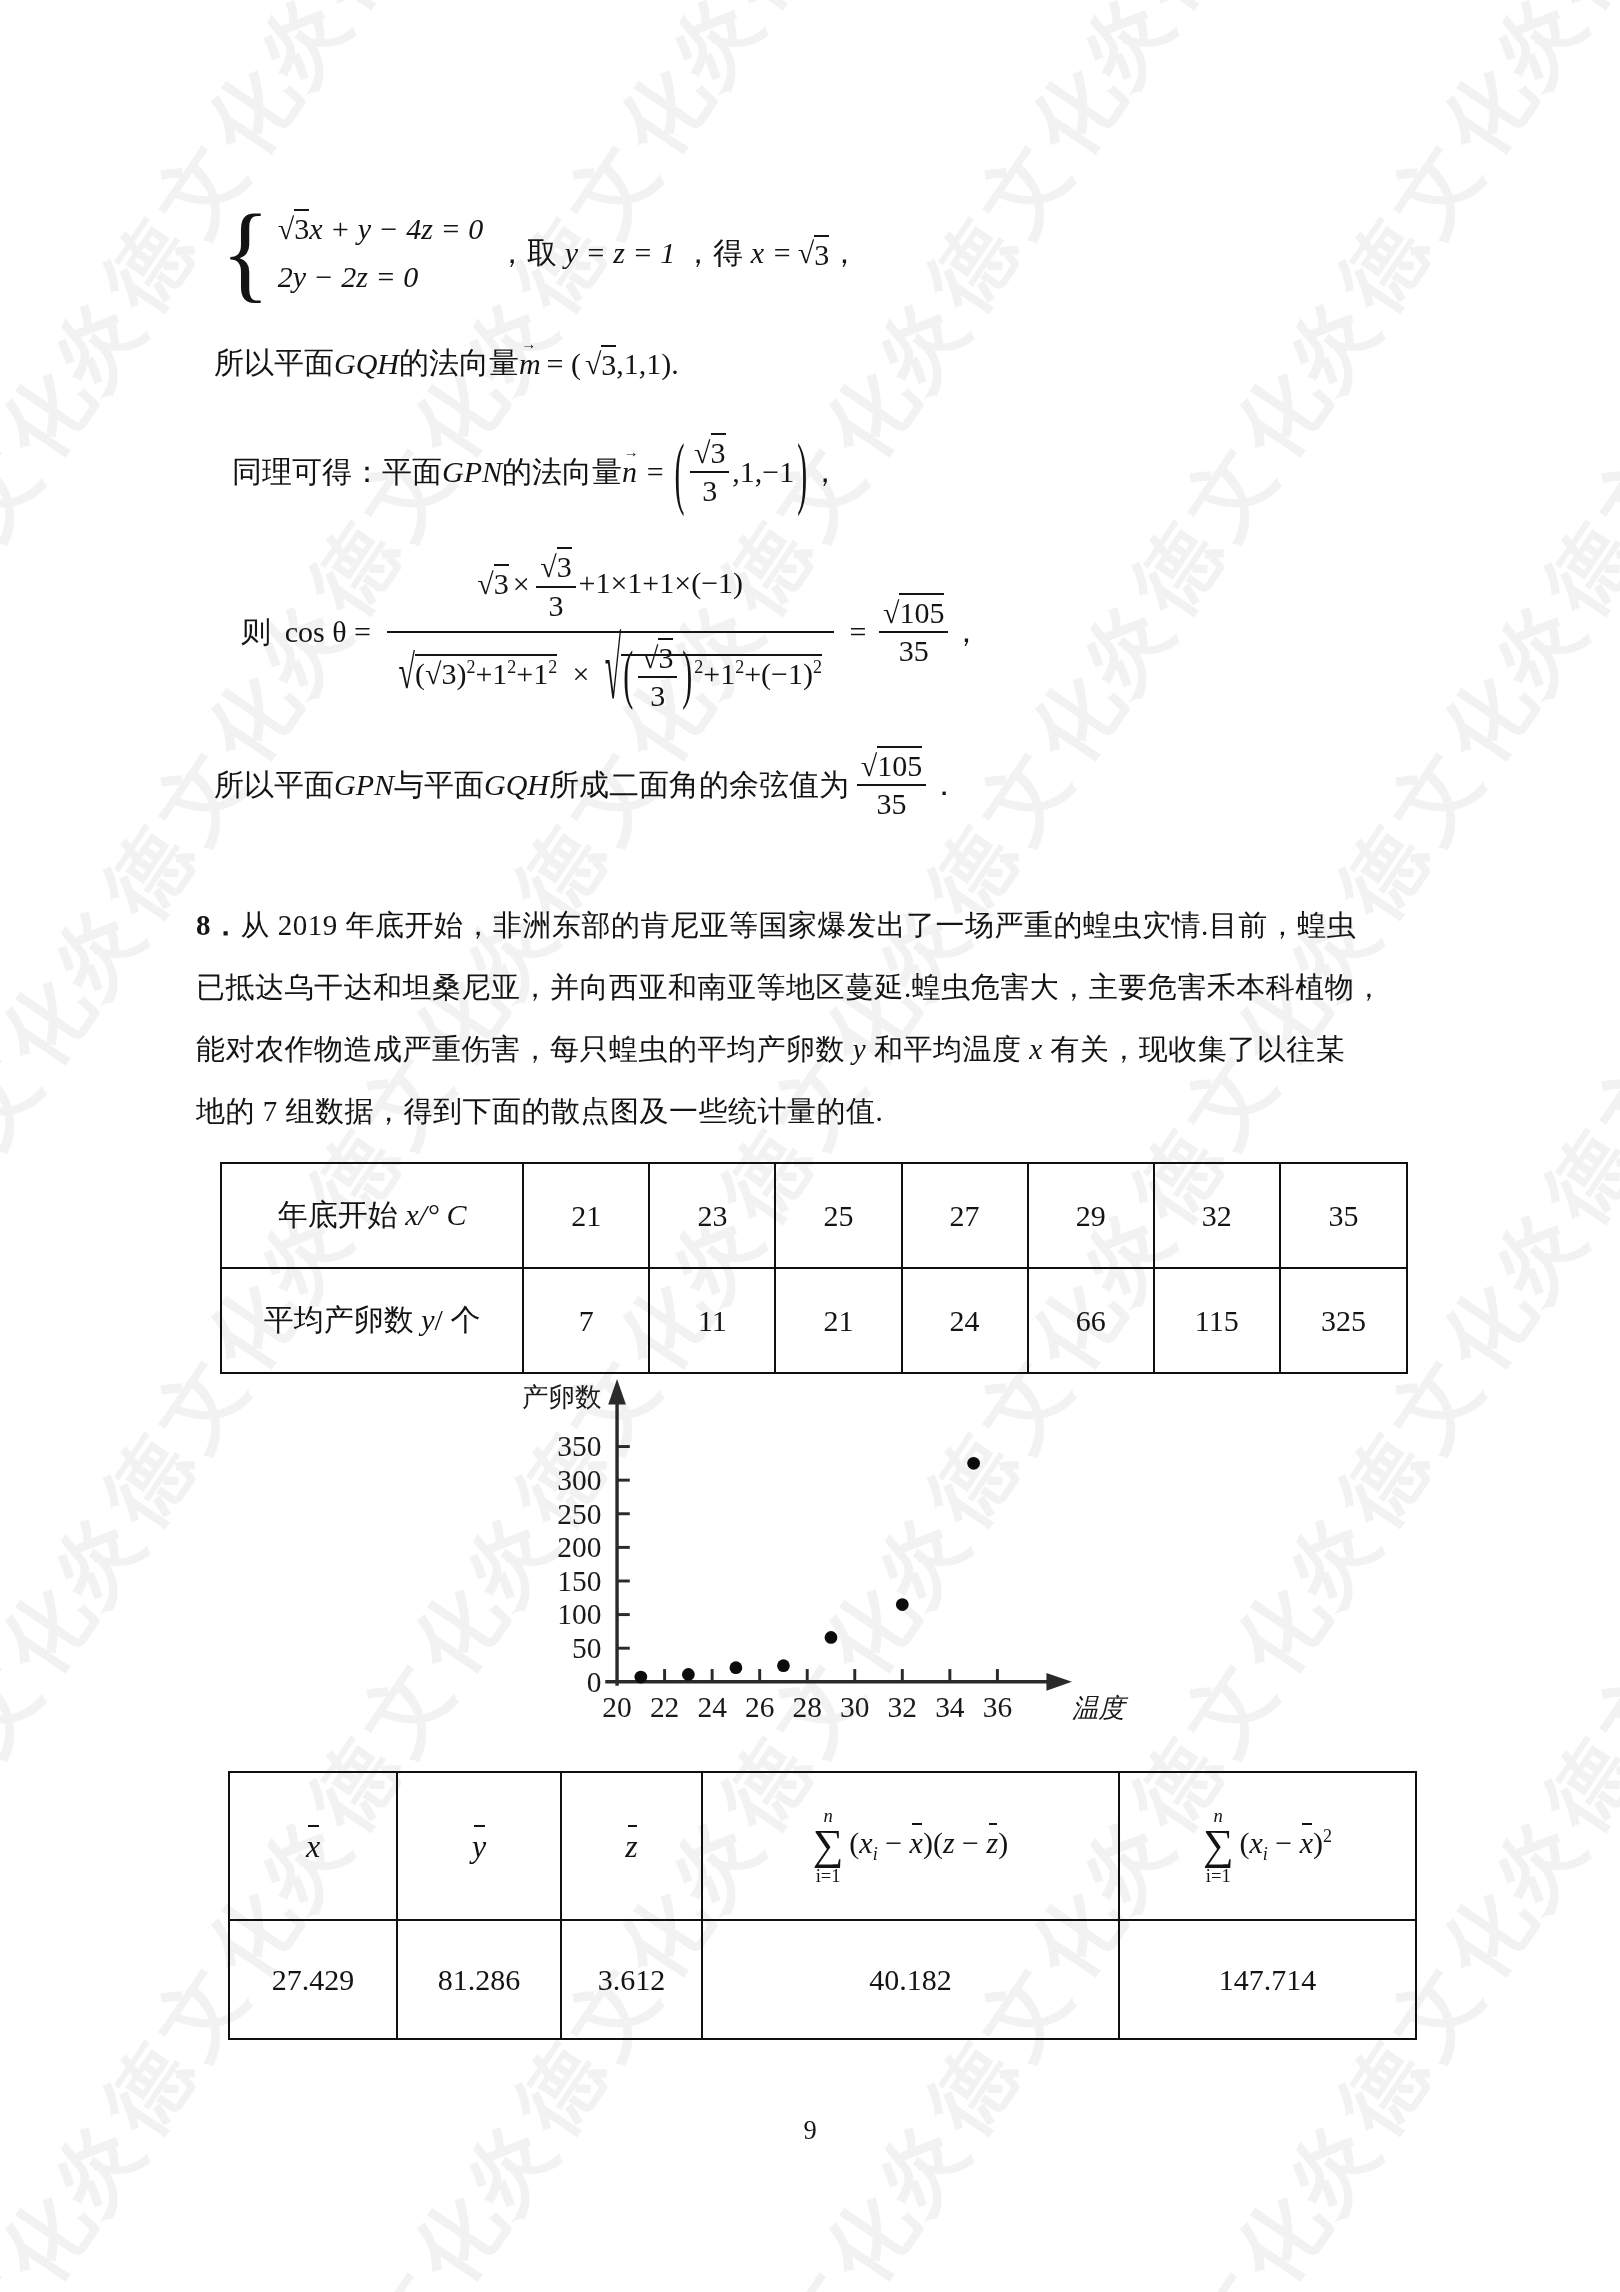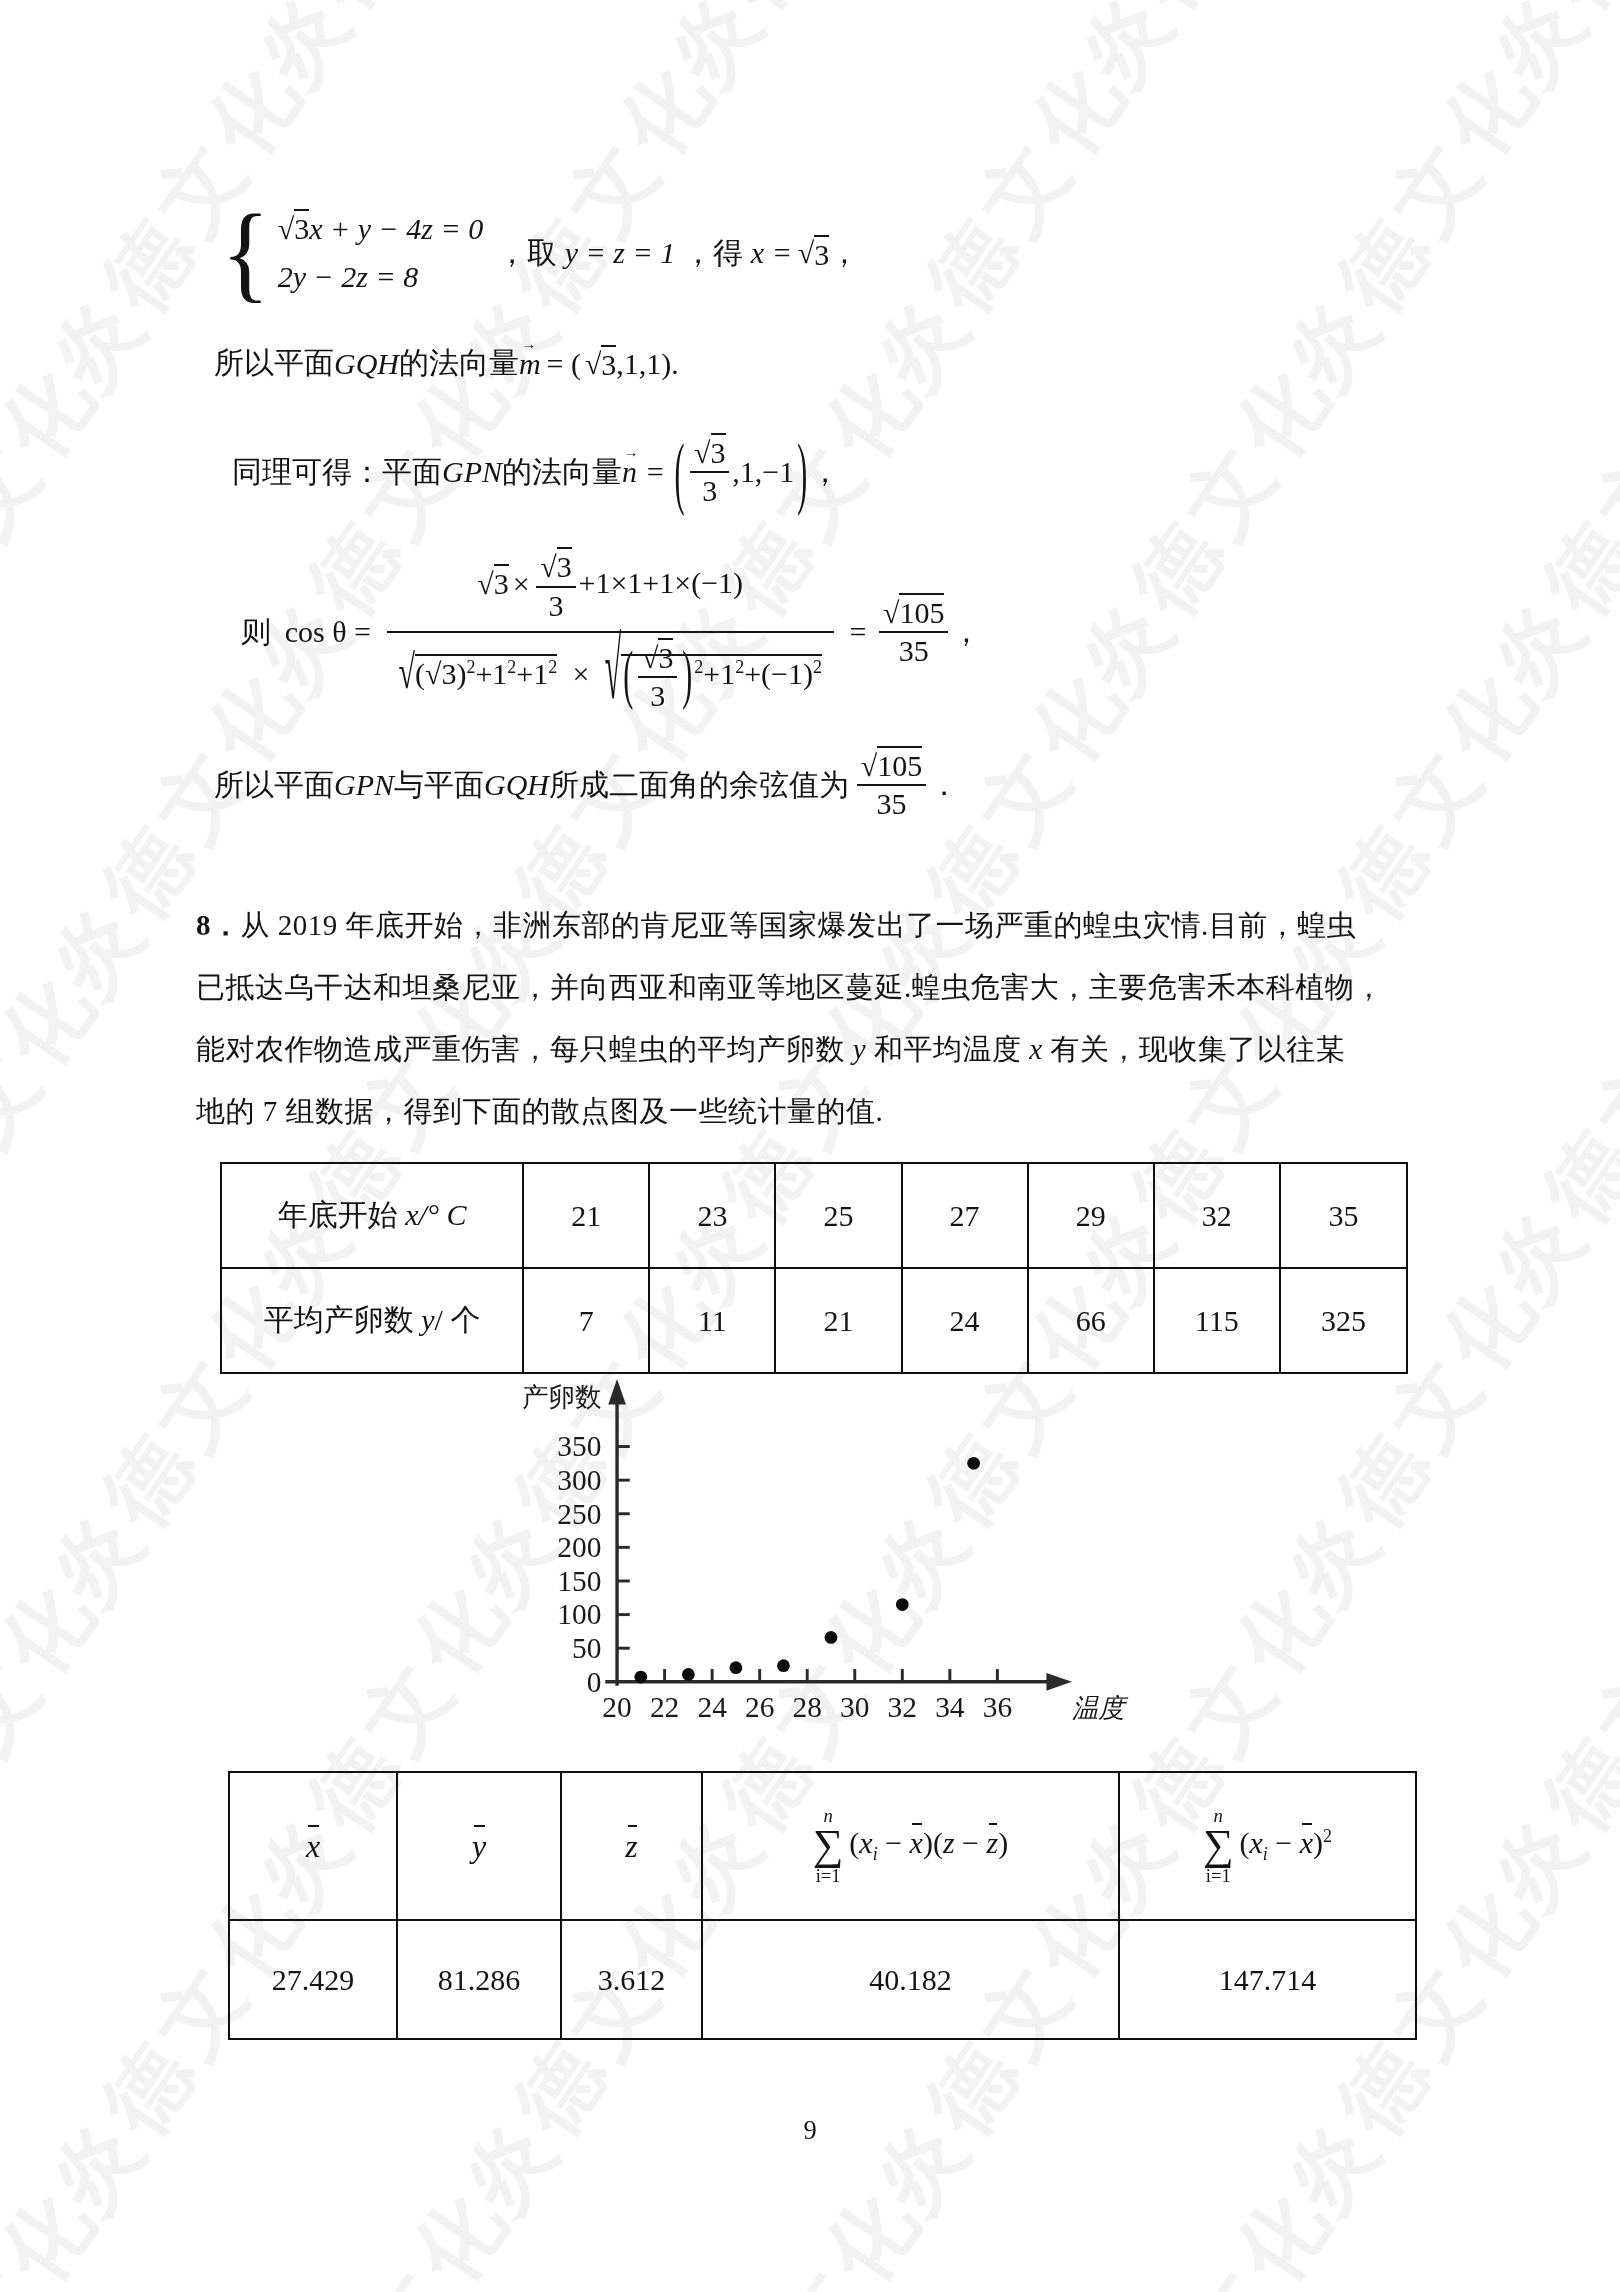--- a/index.html
+++ b/index.html
@@ -103,21 +103,21 @@
     <span class="wm" style="left: 1019px; top: 2294px;">炎德文化</span>
     <span class="wm" style="left: 1431px; top: 2294px;">炎德文化</span>
   </div>
 
 <div class="content">
 
   <div class="abs mrow" style="left:221px;top:198px;height:110px;">
     <span class="brace">{</span>
     <span class="eqcol">
       <span><span class="rs">√</span><span class="sq">3</span><span class="it">x + y − 4z = 0</span></span>
-      <span class="it">2y − 2z = 8</span>
+      <span class="it">2y − 2z = 0</span>
     </span>
     <span style="margin-left:13.7px;" class="cjk">，</span>
     <span class="cjk">取</span>
     <span class="it" style="margin:0 7.8px;">y = z = 1</span>
     <span class="cjk">，</span>
     <span class="cjk">得</span>
     <span class="it" style="margin:0 5.9px 0 7.8px;">x =</span>
     <span class="rs">√</span>
       <span class="sq">3</span>
     <span class="cjk">，</span>

